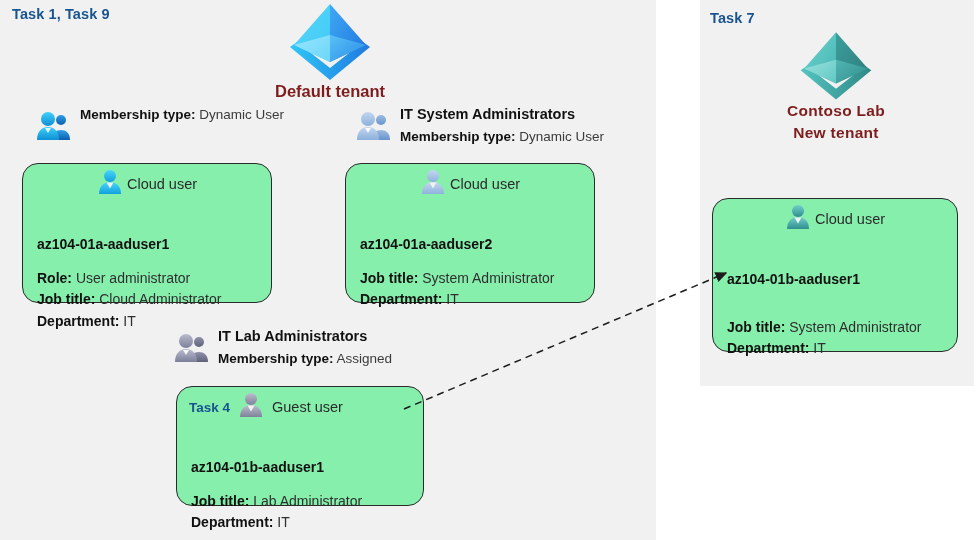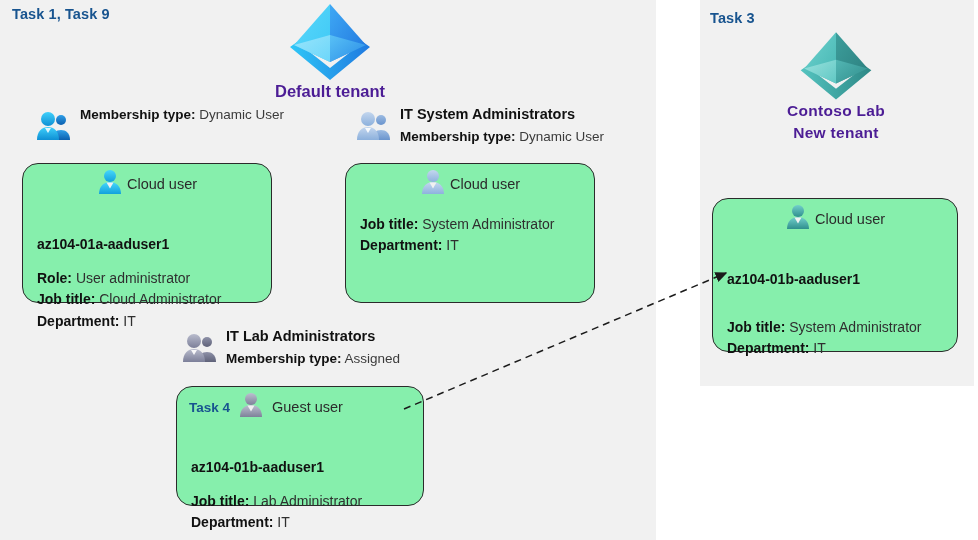--- a/index.html
+++ b/index.html
@@ -37,34 +37,34 @@
   #task-label-3  { left: 710px; top: 10px; }
 
   
   .tenant-block { position: absolute; text-align: center; }
   #tenant-default { left: 230px; top: 2px; width: 200px; }
   #tenant-new     { left: 726px; top: 30px; width: 220px; }
 
   .tenant-name {
     font-weight: bold;
     font-size: 16.5px;
-    color: #4c1d95;
+    color: #7f1d1d;
     white-space: nowrap;
     line-height: 1.45;
   }
   #tenant-new .tenant-name { font-size: 15.5px; letter-spacing: .3px; }
 
   
   .pyramid { display: block; margin: 0 auto; }
 
   
   .group-row { position: absolute; }
   #group-cloud-admins  { left: 36px;  top: 104px; }
   #group-system-admins { left: 356px; top: 104px; }
-  #group-lab-admins    { left: 182px; top: 326px; }
+  #group-lab-admins    { left: 174px; top: 326px; }
 
   .group-row .group-icon {
     position: absolute;
     left: 0;
     top: 7px;
   }
   .group-text { margin-left: 44px; }
   .group-name {
     font-weight: bold;
     font-size: 14.5px;
@@ -141,21 +141,21 @@
   }
 </style>
 </head>
 <body>
 
 <div class="panel" id="panel-default-tenant"></div>
 <div class="panel" id="panel-new-tenant"></div>
 
 <div class="task-label" id="task-label-12">Task 1, Task 9</div>
 
-<div class="task-label" id="task-label-3">Task 3</div>
+<div class="task-label" id="task-label-3">Task 7</div>
 
 <div class="tenant-block" id="tenant-default">
   <svg class="pyramid" width="86" height="78" viewBox="0 0 86 78">
     <defs>
       <linearGradient id="gdL" x1="0" y1="0" x2="1" y2="1">
         <stop offset="0" stop-color="#5ad8fb"></stop>
           <stop offset="1" stop-color="#3ec8f5"></stop>
       </linearGradient>
       <linearGradient id="gdR" x1="0" y1="0" x2="1" y2="1">
         <stop offset="0" stop-color="#3fa9f5"></stop>
@@ -341,20 +341,21 @@
               <stop offset="1" stop-color="#8eb2dd"></stop>
           </linearGradient>
         </defs>
         <circle cx="13" cy="7" r="6" fill="url(#cu2)"></circle>
         <path d="M2 25 c0-8 5-12 11-12 s11 4 11 12 z" fill="url(#cu2)"></path>
         <path d="M9.5 13.6 l3.5 6 l3.5 -6 z" fill="#f1f1f1"></path>
       </svg>
     </span>
     <span class="usertype-label">Cloud user</span>
   </div>
+  <div class="card-username">az104-01a-aaduser2</div>
   <div class="card-props">
     <div class="row"><b>Job title:</b> <span>System Administrator</span></div>
     <div class="row"><b>Department:</b> <span>IT</span></div>
   </div>
 </div>
 
 <div class="user-card" id="card-guest-aaduser1">
   <div class="card-head with-task">
     <span class="card-task">Task 4</span>
     <span>

